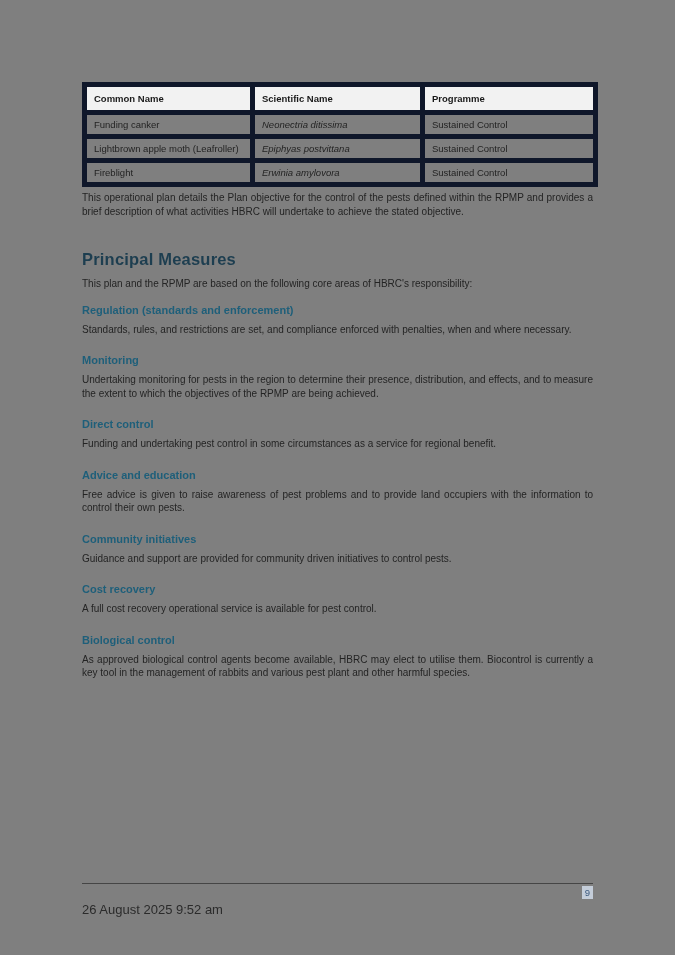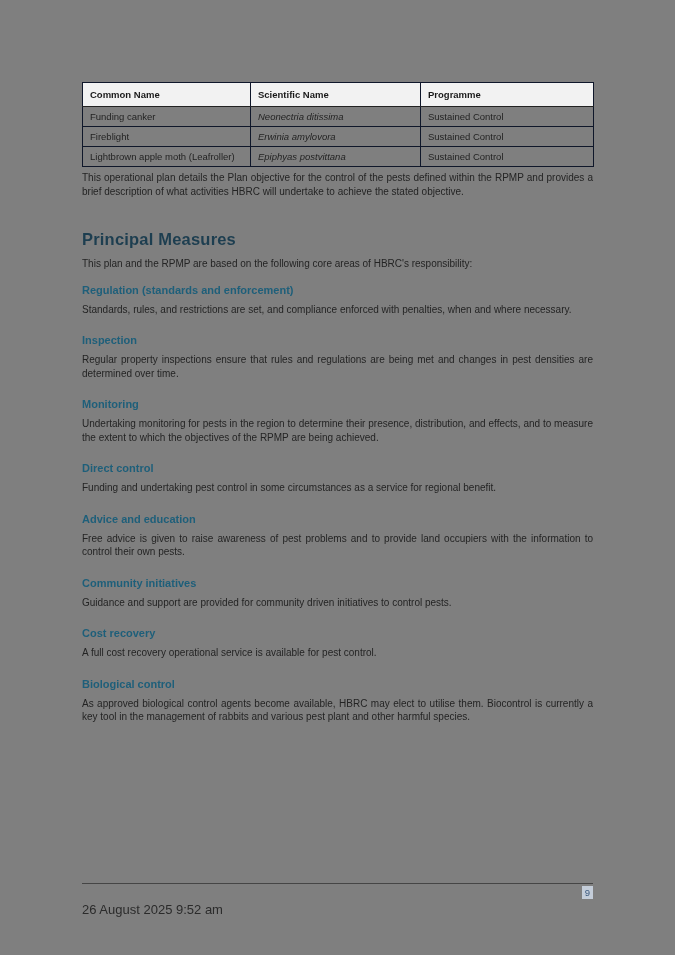--- a/index.html
+++ b/index.html
@@ -18,21 +18,21 @@
     width: 511px;
   }
   
   table.pest-table {
     width: 511px;
     border-collapse: collapse;
     table-layout: fixed;
     border: 1px solid #2f2f2f;
   }
   table.pest-table th, table.pest-table td {
-    border: 1px solid #0f172a;
+    border: 5px solid #0f172a;
     font-size: 9.5px;
     vertical-align: top;
     padding: 4px 7px;
   }
   table.pest-table th {
     background: #f2f2f2;
     color: #1a1a1a;
     text-align: left;
     font-weight: bold;
     padding: 6px 7px;
@@ -119,47 +119,43 @@
         <th>Programme</th>
       </tr>
     </thead>
     <tbody>
       <tr>
         <td class="common">Funding canker</td>
         <td class="sci">Neonectria ditissima</td>
         <td>Sustained Control</td>
       </tr>
       <tr>
-        <td class="common">Fireblight</td>
-        <td class="sci">Erwinia amylovora</td>
+        <td class="common">Lightbrown apple moth (Leafroller)</td>
+        <td class="sci">Epiphyas postvittana</td>
         <td>Sustained Control</td>
       </tr>
       <tr>
-        <td class="common">Lightbrown apple moth (Leafroller)</td>
-        <td class="sci">Epiphyas postvittana</td>
+        <td class="common">Fireblight</td>
+        <td class="sci">Erwinia amylovora</td>
         <td>Sustained Control</td>
       </tr>
     </tbody>
   </table>
 
   <p class="body intro">This operational plan details the Plan objective for the control of the pests defined within the RPMP and provides a brief description of what activities HBRC will undertake to achieve the stated objective.</p>
 
   <h1 class="pm-title">Principal Measures</h1>
 
   <p class="lead">This plan and the RPMP are based on the following core areas of HBRC's responsibility:</p>
 
   <div class="section">
     <h2 class="sec-heading">Regulation (standards and enforcement)</h2>
     <p class="body">Standards, rules, and restrictions are set, and compliance enforced with penalties, when and where necessary.</p>
   </div>
 
-  <div class="section">
-    <h2 class="sec-heading">Inspection</h2>
-    <p class="body">Regular property inspections ensure that rules and regulations are being met and changes in pest densities are determined over time.</p>
-  </div>
 
   <div class="section">
     <h2 class="sec-heading">Monitoring</h2>
     <p class="body">Undertaking monitoring for pests in the region to determine their presence, distribution, and effects, and to measure the extent to which the objectives of the RPMP are being achieved.</p>
   </div>
 
   <div class="section">
     <h2 class="sec-heading">Direct control</h2>
     <p class="body">Funding and undertaking pest control in some circumstances as a service for regional benefit.</p>
   </div>

